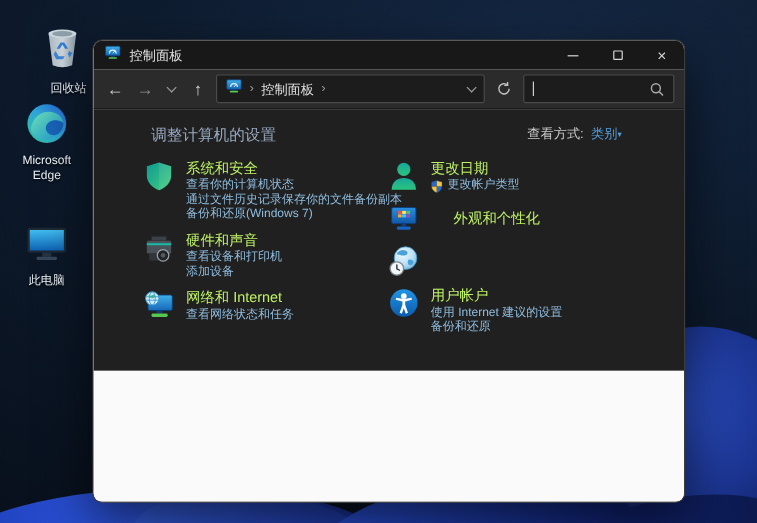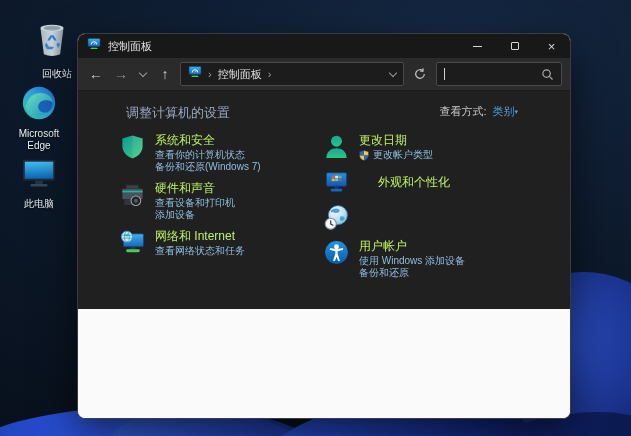--- a/index.html
+++ b/index.html
@@ -114,21 +114,21 @@
               <stop offset="0" stop-color="#6de0b2"></stop>
               <stop offset="1" stop-color="#1b98d5"></stop>
             </linearGradient>
           </defs>
           <circle cx="20" cy="20" r="17" fill="url(#ge1)"></circle>
           <path d="M6 24 C8 14 15 9.5 21.5 9.5 C29 9.5 34 14 34.5 19.5 C31 17 27 16.5 23.5 18 C19 20 18 24.5 20.5 27.5 C22 29.5 25 30.5 28 30 C24.5 33.5 19 35 14 33 C9 31 6.5 28 6 24 Z" fill="url(#ge2)"></path>
           <path d="M20.5 27.5 C18 24.5 19 20 23.5 18 C27 16.5 31 17 34.5 19.5 C34.8 25 31 29.5 28 30 C25 30.5 22 29.5 20.5 27.5 Z" fill="#1559b3" opacity="0.85"></path>
         </svg></span>
       <span class="dicon-label">Microsoft Edge</span>
     </div>
-    <div class="dicon" style="top: 156px;">
+    <div class="dicon" style="top: 186px;">
       <span class="dicon-img"><svg width="38" height="36" viewBox="0 0 40 38">
           <defs>
             <linearGradient id="gpc" x1="0" y1="0" x2="0" y2="1">
               <stop offset="0" stop-color="#41bdf2"></stop>
               <stop offset="1" stop-color="#0e64b4"></stop>
             </linearGradient>
           </defs>
           <rect x="3" y="4" width="34" height="22" rx="2" fill="#1e2a36"></rect>
           <rect x="5" y="6" width="30" height="18" fill="url(#gpc)"></rect>
           <rect x="16" y="26" width="8" height="3.5" fill="#263442"></rect>
@@ -238,20 +238,23 @@
                 <path d="M14 2.5 L24.5 5.8 V13.5 C24.5 19.8 20 24.2 14 26.5 C8 24.2 3.5 19.8 3.5 13.5 V5.8 Z" fill="url(#gsh)"></path>
                 <path d="M14 2.5 L24.5 5.8 V13.5 C24.5 19.8 20 24.2 14 26.5 Z" fill="#ffffff" opacity="0.09"></path>
               </svg>
             </span>
             <div class="cat-text">
               <a class="cat-title">系统和安全</a>
               <a class="cat-link">
                 <span>查看你的计算机状态</span>
               </a>
               <a class="cat-link">
+                <span>通过文件历史记录保存你的文件备份副本</span>
+              </a>
+              <a class="cat-link">
                 <span>备份和还原(Windows 7)</span>
               </a>
             </div>
           </div>
           <div class="cat">
             <span class="cat-icon">
               <svg viewBox="0 0 28 28">
                 <rect x="7" y="3.5" width="14" height="5" rx="0.8" fill="#272b30"></rect>
                 <rect x="8" y="4.5" width="12" height="3" fill="#3c4147"></rect>
                 <rect x="3.5" y="8" width="21" height="11" rx="1.2" fill="#4b5158"></rect>
@@ -386,21 +389,21 @@
                   </linearGradient>
                 </defs>
                 <circle cx="14" cy="14" r="11.8" fill="url(#gea)"></circle>
                 <circle cx="14" cy="8" r="2.5" fill="#fff"></circle>
                 <path d="M7.4 9.4 L14 10.6 L20.6 9.4 L21 11.2 L15.2 12.6 L15.2 15.6 L17.6 22.4 L15.7 23.2 L14 18.6 L12.3 23.2 L10.4 22.4 L12.8 15.6 L12.8 12.6 L7 11.2 Z" fill="#fff"></path>
               </svg>
             </span>
             <div class="cat-text">
               <a class="cat-title">用户帐户</a>
               <a class="cat-link">
-                <span>使用 Windows 添加设备</span>
+                <span>使用 Internet 建议的设置</span>
               </a>
               <a class="cat-link">
                 <span>备份和还原</span>
               </a>
             </div>
           </div>
         </div>
     </div>
   </div>
   <div class="content-white"></div>

